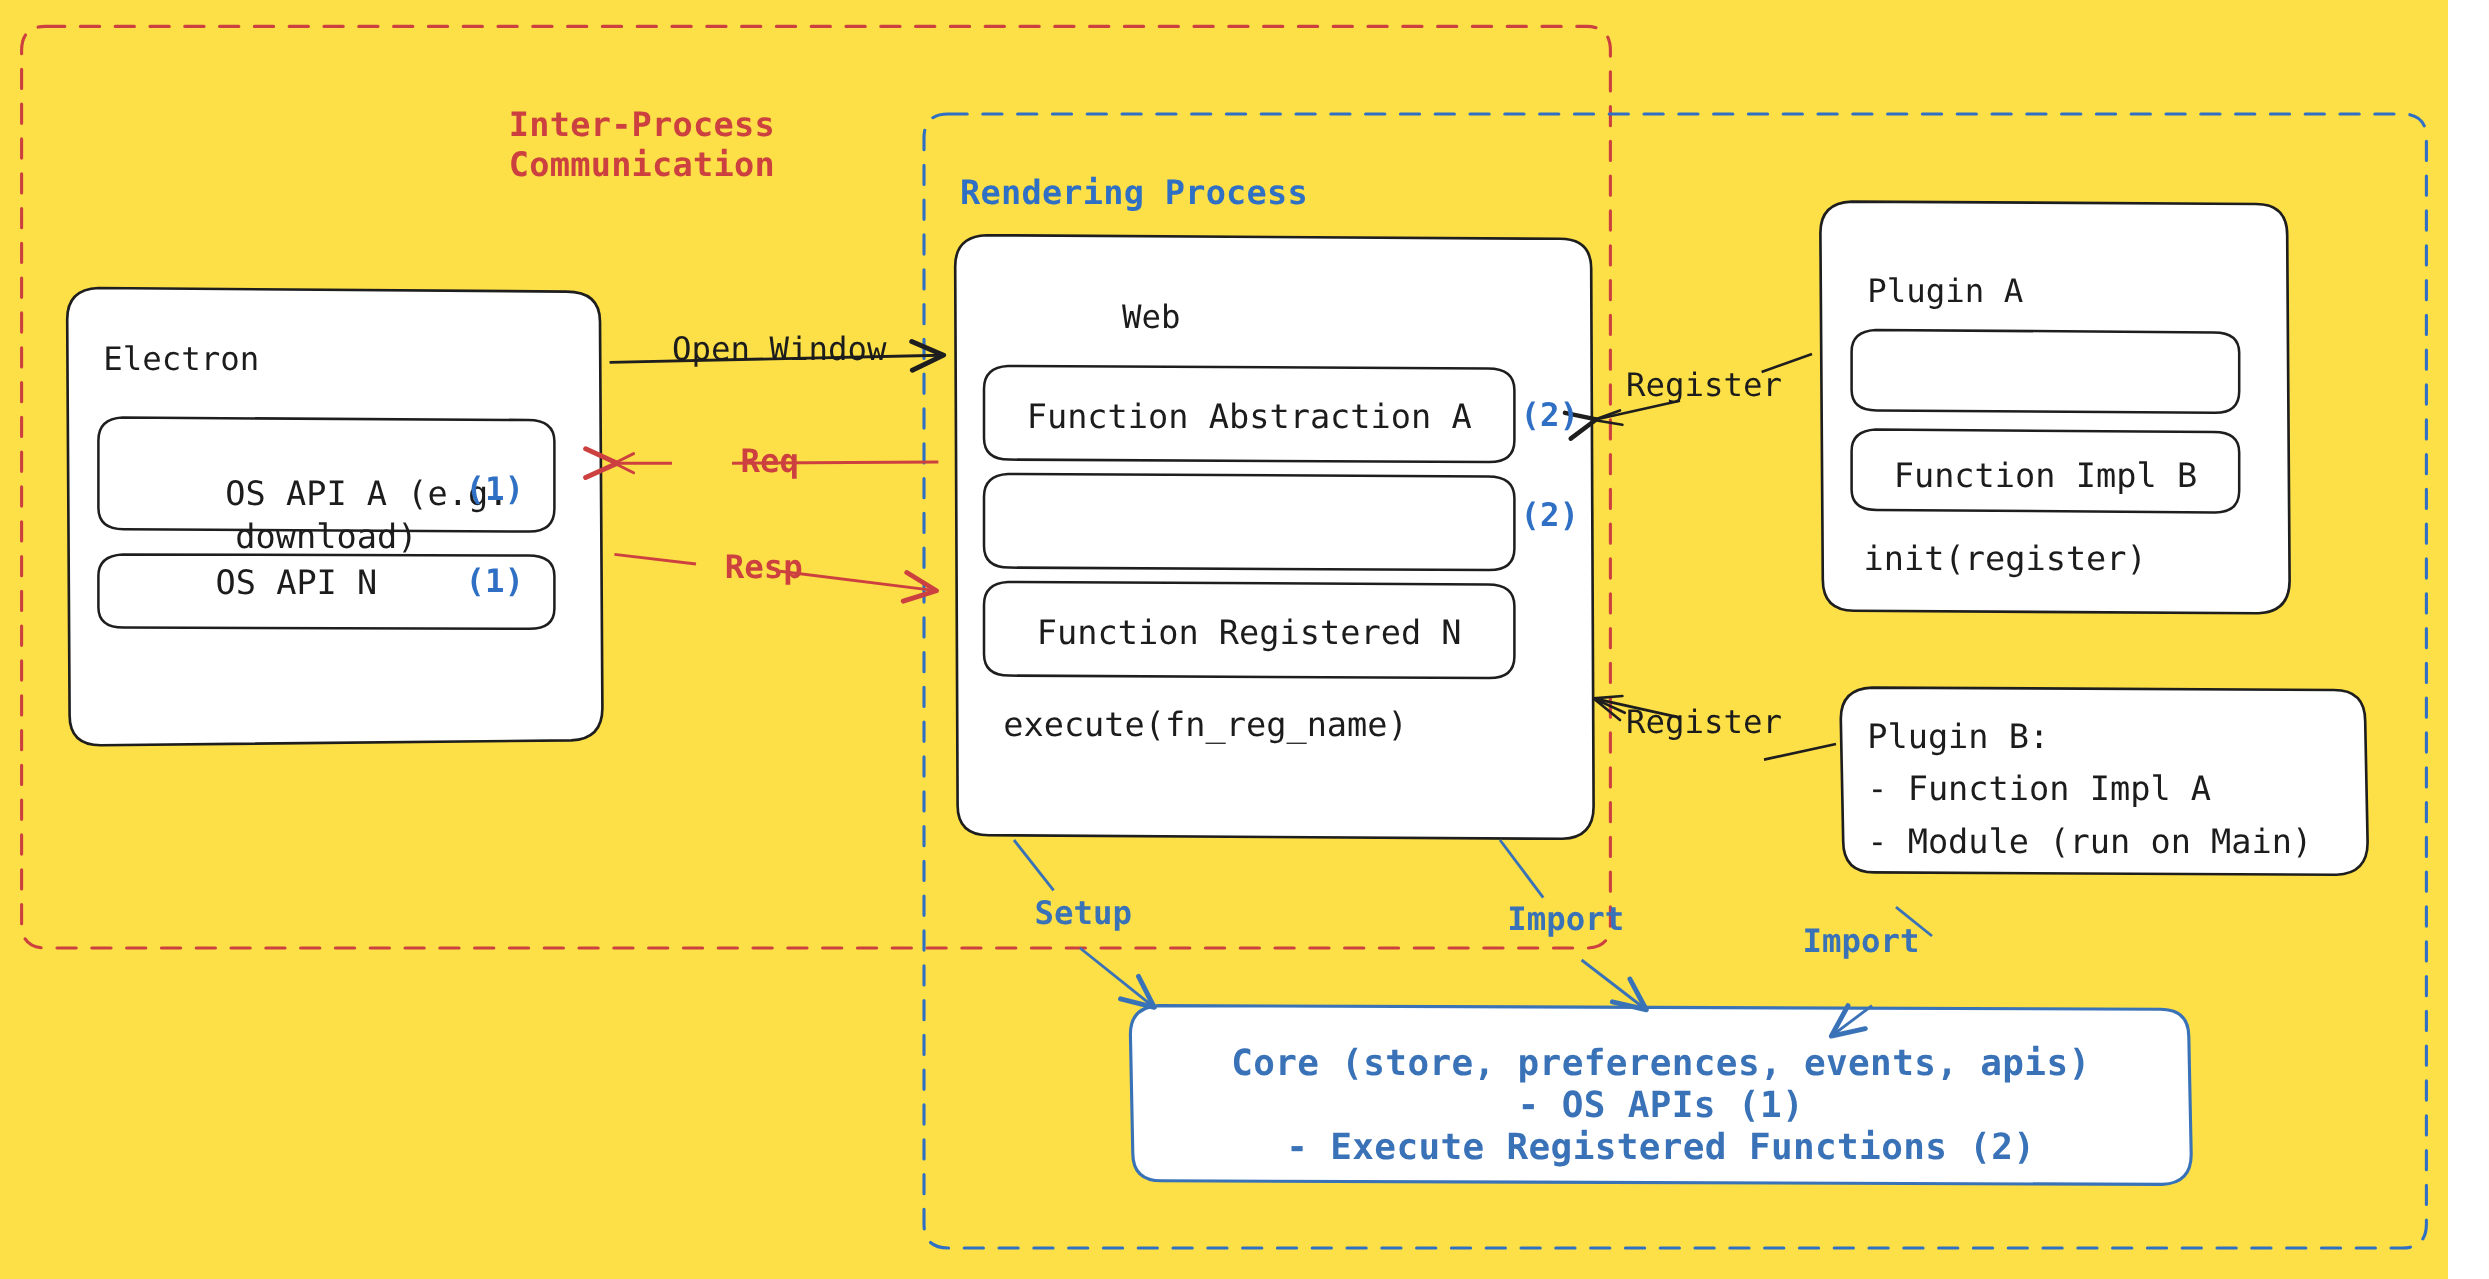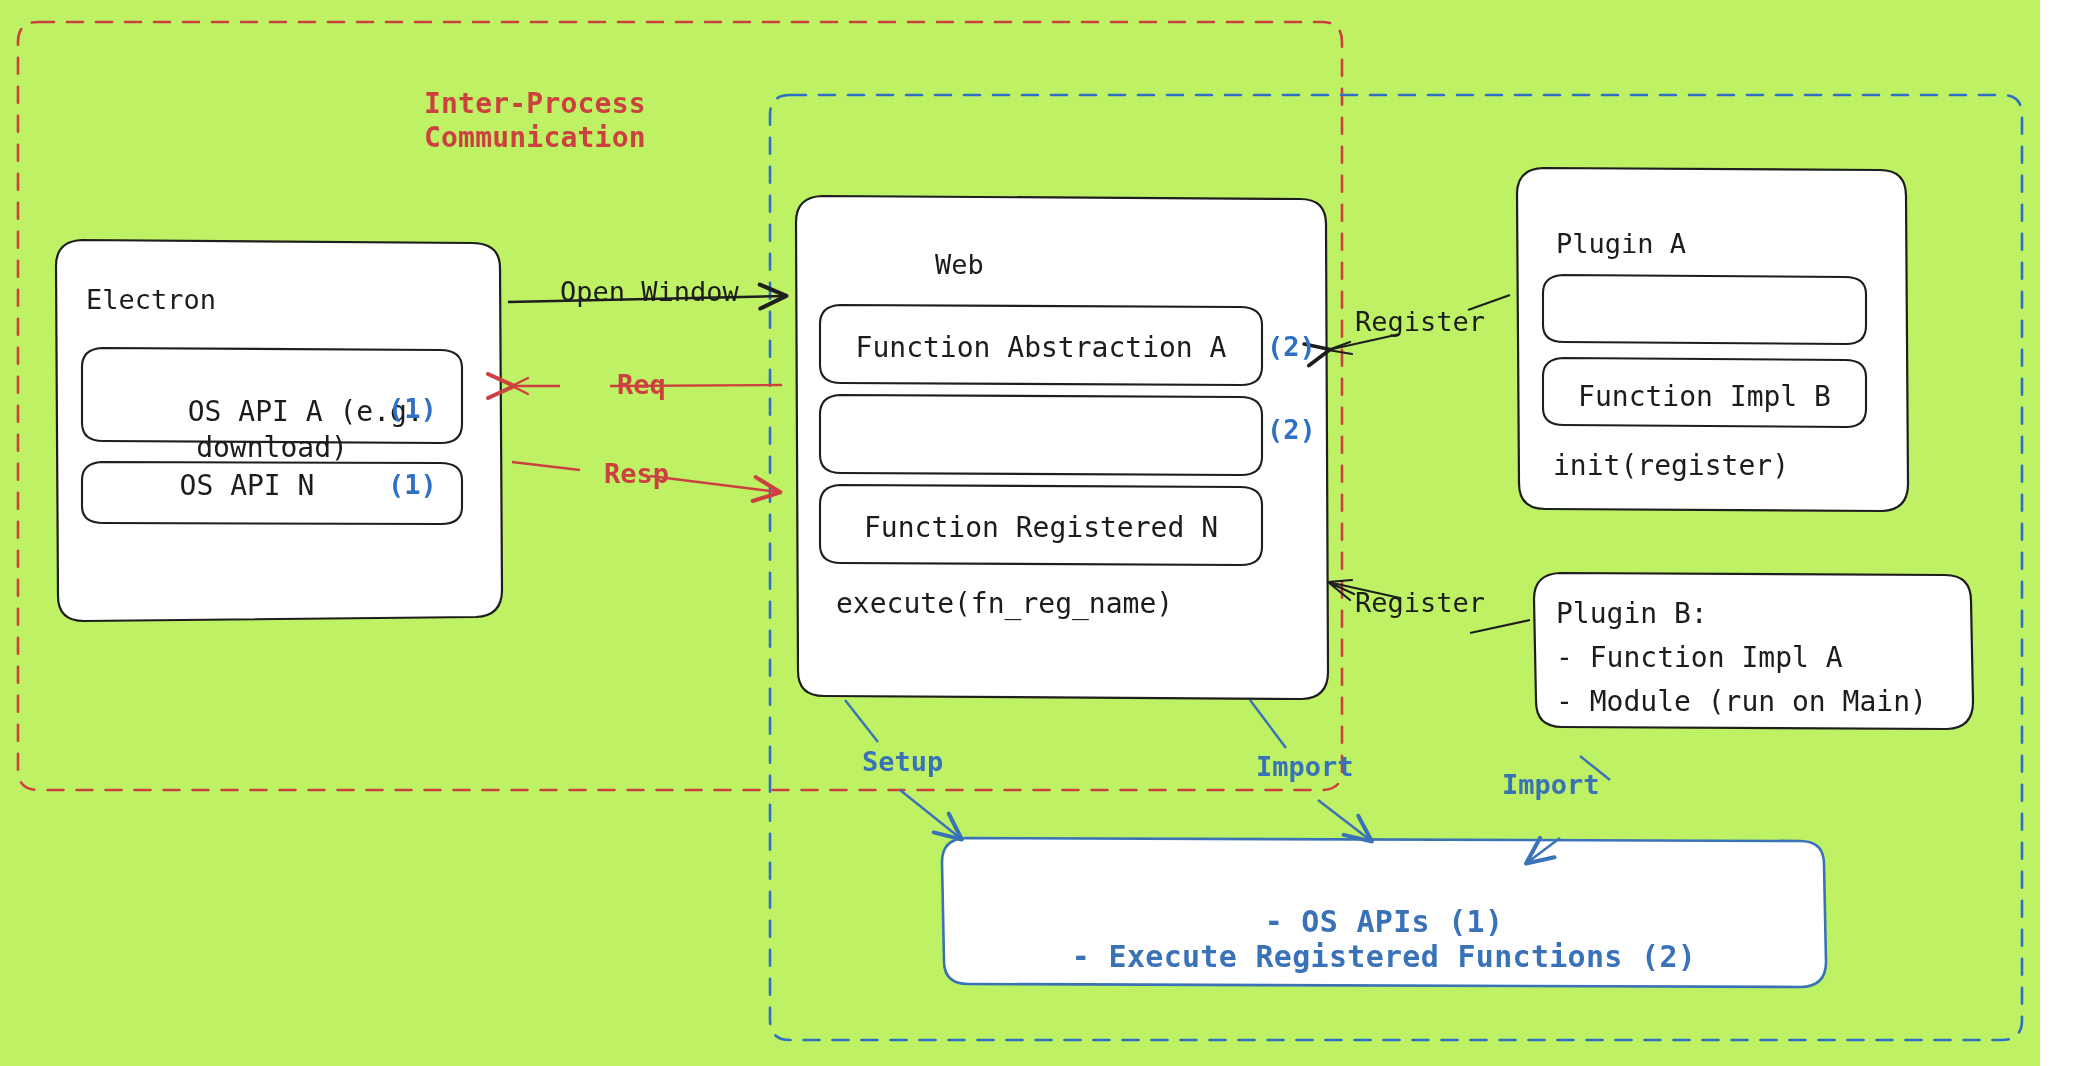--- a/index.html
+++ b/index.html
@@ -4,21 +4,21 @@
 <style>
   html, body {
     margin: 0;
     padding: 0;
     background: #ffffff;
   }
   #stage {
     position: relative;
     width: 2040px;
     height: 1066px;
-    background: #bef264;
+    background: #fde047;
     overflow: hidden;
     font-family: "DejaVu Sans Mono", "Liberation Mono", monospace;
   }
   svg.layer {
     position: absolute;
     left: 0;
     top: 0;
     width: 2074px;
     height: 1066px;
     overflow: visible;
@@ -159,20 +159,21 @@
 
     <g>
       <path d="M1610,780 L1580,756" fill="none" stroke="#3a72b8" stroke-width="2.4"></path>
       <path d="M1560,838 L1528,862" fill="none" stroke="#3a72b8" stroke-width="2.4" marker-end="url(#arw-blue)"></path>
     </g>
   </svg>
 
   <div class="lbl t-ipc red" style="left:424px; top:86px;">Inter-Process</div>
   <div class="lbl t-ipc red" style="left:424px; top:120px;">Communication</div>
 
+  <div class="lbl t-section blue" style="left:800px; top:143px;">Rendering Process</div>
 
   <div class="lbl t-boxtitle dark" style="left:86px; top:283px;">Electron</div>
 
   <div class="lbl t-item dark centerbox" style="left:82px; top:358px; width:380px;">
     <span>OS API A (e.g.
 download)</span>
   </div>
   <div class="lbl t-num blue" style="left:388px; top:392px;">(1)</div>
 
   <div class="lbl t-item dark centerbox" style="left:72px; top:468px; width:350px;">OS API N</div>
@@ -191,20 +192,21 @@
   <div class="lbl t-item dark" style="left:836px; top:586px;">execute(fn_reg_name)</div>
 
   <div class="lbl t-boxtitle dark" style="left:1556px; top:227px;">Plugin A</div>
   <div class="lbl t-item dark centerbox" style="left:1543px; top:379px; width:323px;">Function Impl B</div>
   <div class="lbl t-item dark" style="left:1553px; top:448px;">init(register)</div>
 
   <div class="lbl t-item dark" style="left:1556px; top:596px;">Plugin B:</div>
   <div class="lbl t-item dark" style="left:1556px; top:640px;">- Function Impl A</div>
   <div class="lbl t-item dark" style="left:1556px; top:684px;">- Module (run on Main)</div>
 
+  <div class="lbl t-core blue2 centerbox" style="left:942px; top:868px; width:884px;">Core (store, preferences, events, apis)</div>
   <div class="lbl t-core blue2 centerbox" style="left:942px; top:903px; width:884px;">- OS APIs (1)</div>
   <div class="lbl t-core blue2 centerbox" style="left:942px; top:938px; width:884px;">- Execute Registered Functions (2)</div>
 
   <div class="lbl t-edge dark" style="left:560px; top:275px;">Open Window</div>
   <div class="lbl t-edge-b red" style="left:617px; top:368px;">Req</div>
   <div class="lbl t-edge-b red" style="left:604px; top:457px;">Resp</div>
   <div class="lbl t-edge dark" style="left:1355px; top:305px;">Register</div>
   <div class="lbl t-edge dark" style="left:1355px; top:586px;">Register</div>
   <div class="lbl t-edge-b blue2" style="left:862px; top:745px;">Setup</div>
   <div class="lbl t-edge-b blue2" style="left:1256px; top:750px;">Import</div>

